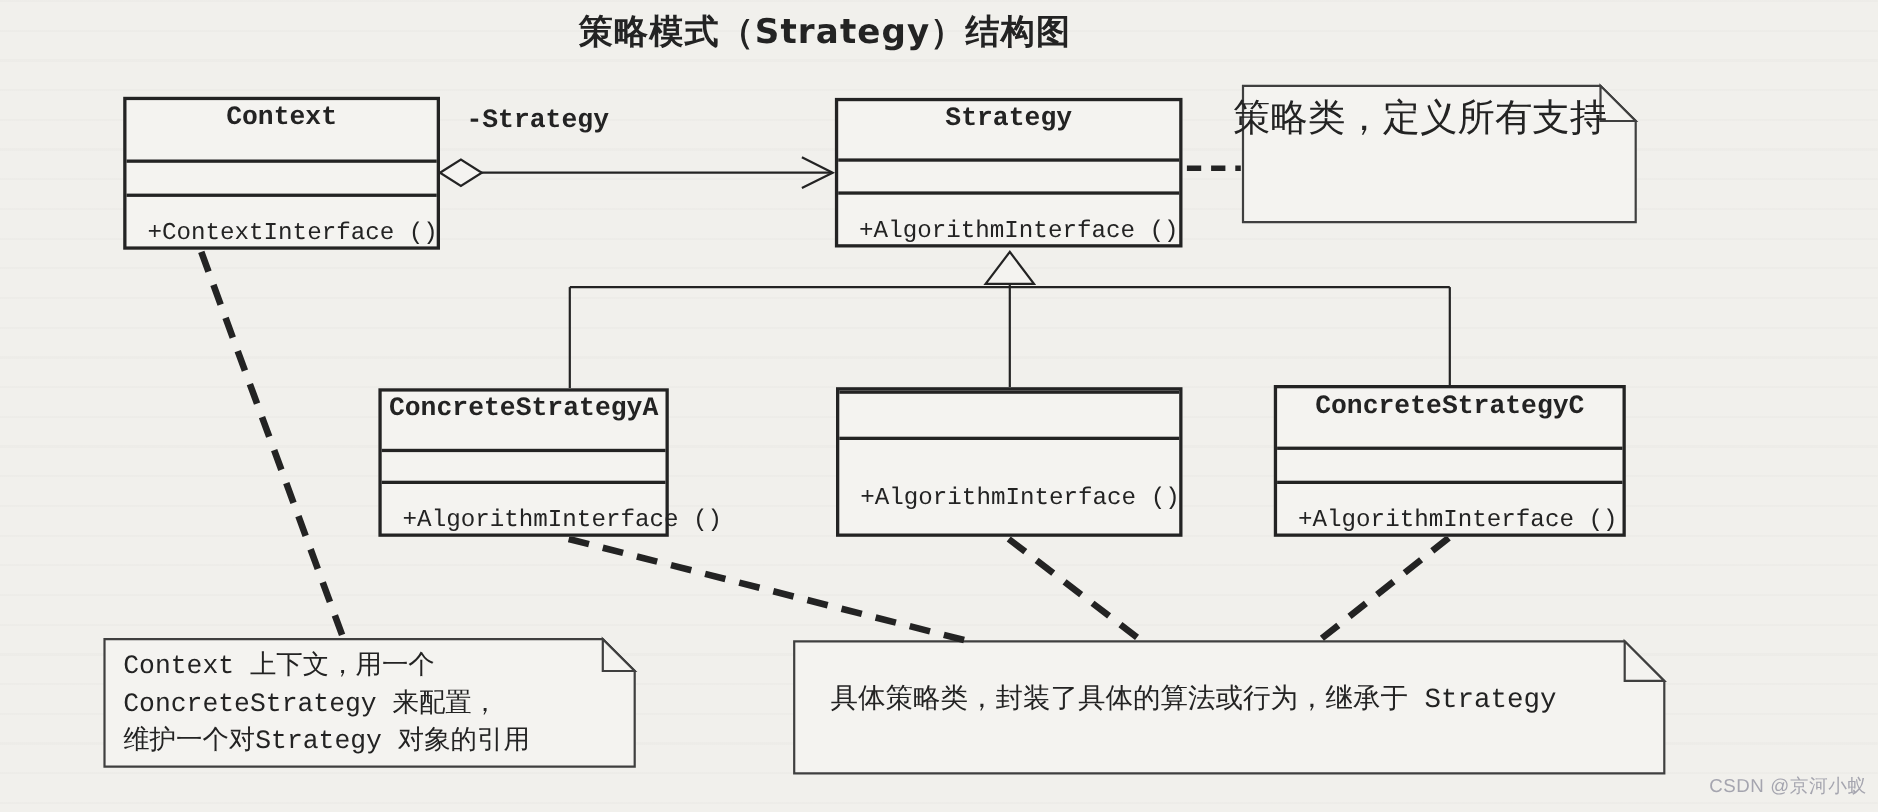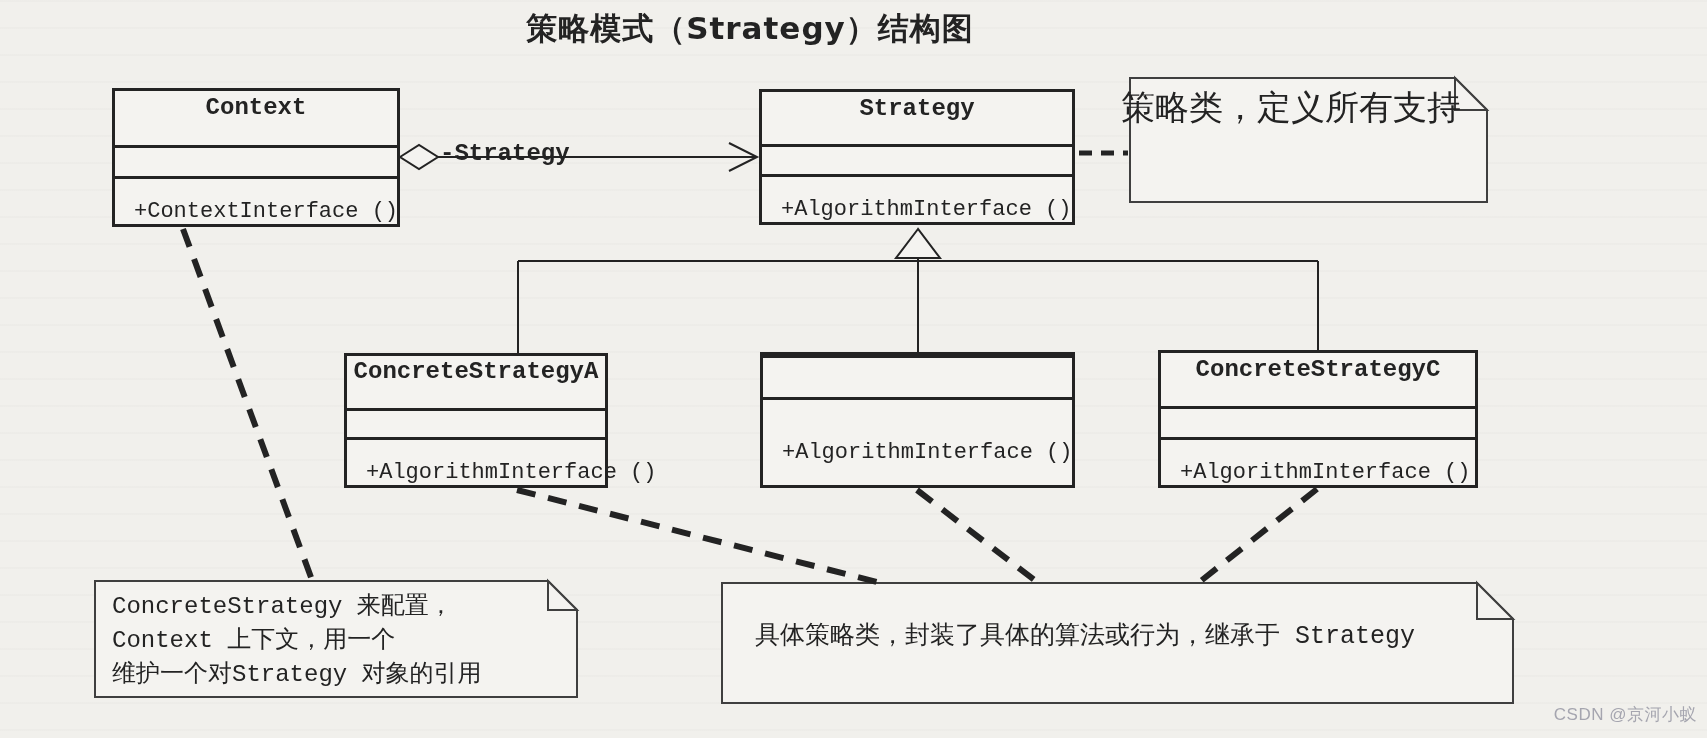--- a/index.html
+++ b/index.html
@@ -143,29 +143,29 @@
     <div class="cls-attrs"></div>
     <div class="cls-method">+AlgorithmInterface ()</div>
   </div>
 
   <div class="cls" style="left:1158px;top:350px;width:320px;height:138px;">
     <div class="cls-name">ConcreteStrategyC</div>
     <div class="cls-attrs"></div>
     <div class="cls-method">+AlgorithmInterface ()</div>
   </div>
 
-  <div class="assoc-label" style="left:440px;top:96px;margin-top:44px;">-Strategy</div>
+  <div class="assoc-label" style="left:424px;top:96px;">-Strategy</div>
 
   <div class="note-text" id="note-strategy-text">
     <div>策略类，定义所有支持</div>
   </div>
 
   <div class="note-text" id="note-context-text">
+    <div>Context 上下文，用一个</div>
     <div>ConcreteStrategy 来配置，</div>
-    <div>Context 上下文，用一个</div>
     <div>维护一个对Strategy 对象的引用</div>
   </div>
 
   <div class="note-text" id="note-concrete-text">
     <div>具体策略类，封装了具体的算法或行为，继承于 Strategy</div>
   </div>
 
   <div class="watermark">CSDN @京河小蚁</div>
 
 </div>

